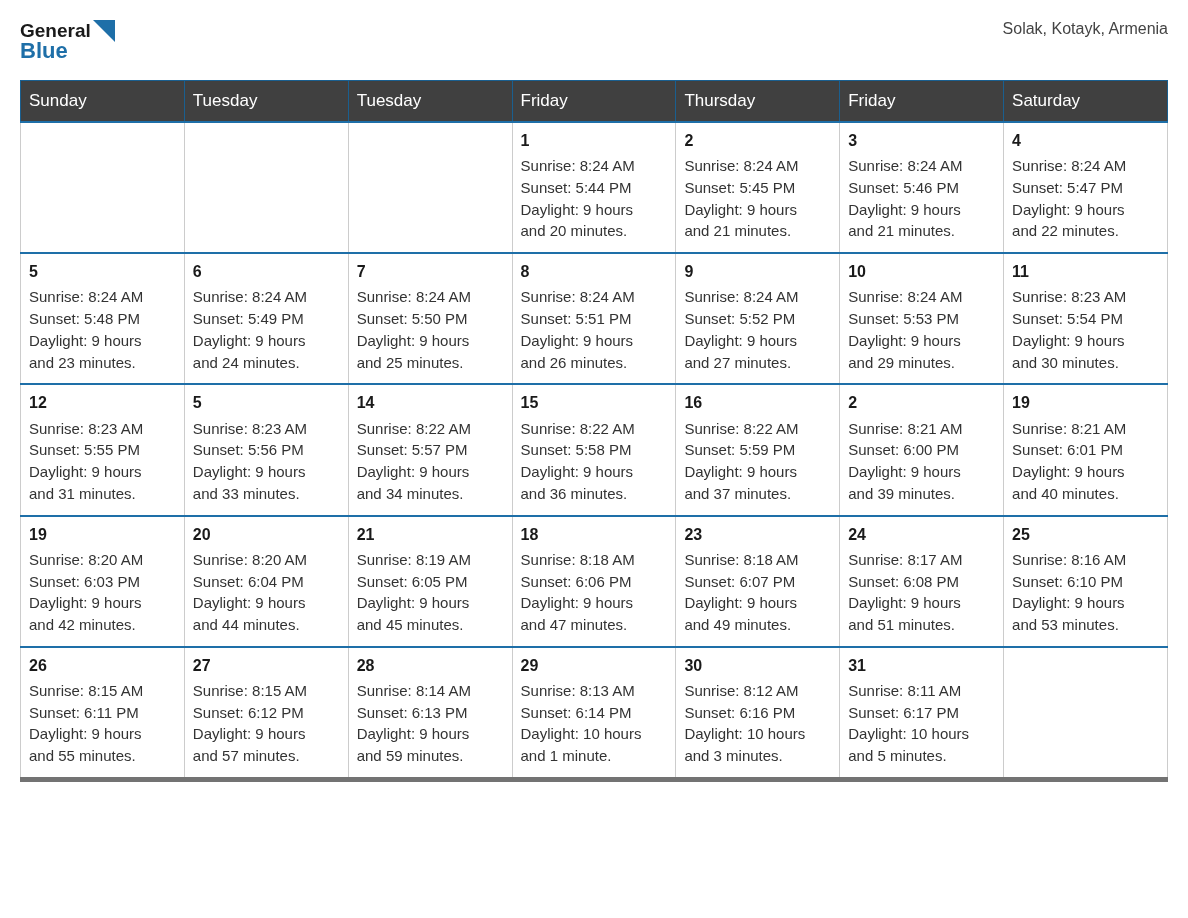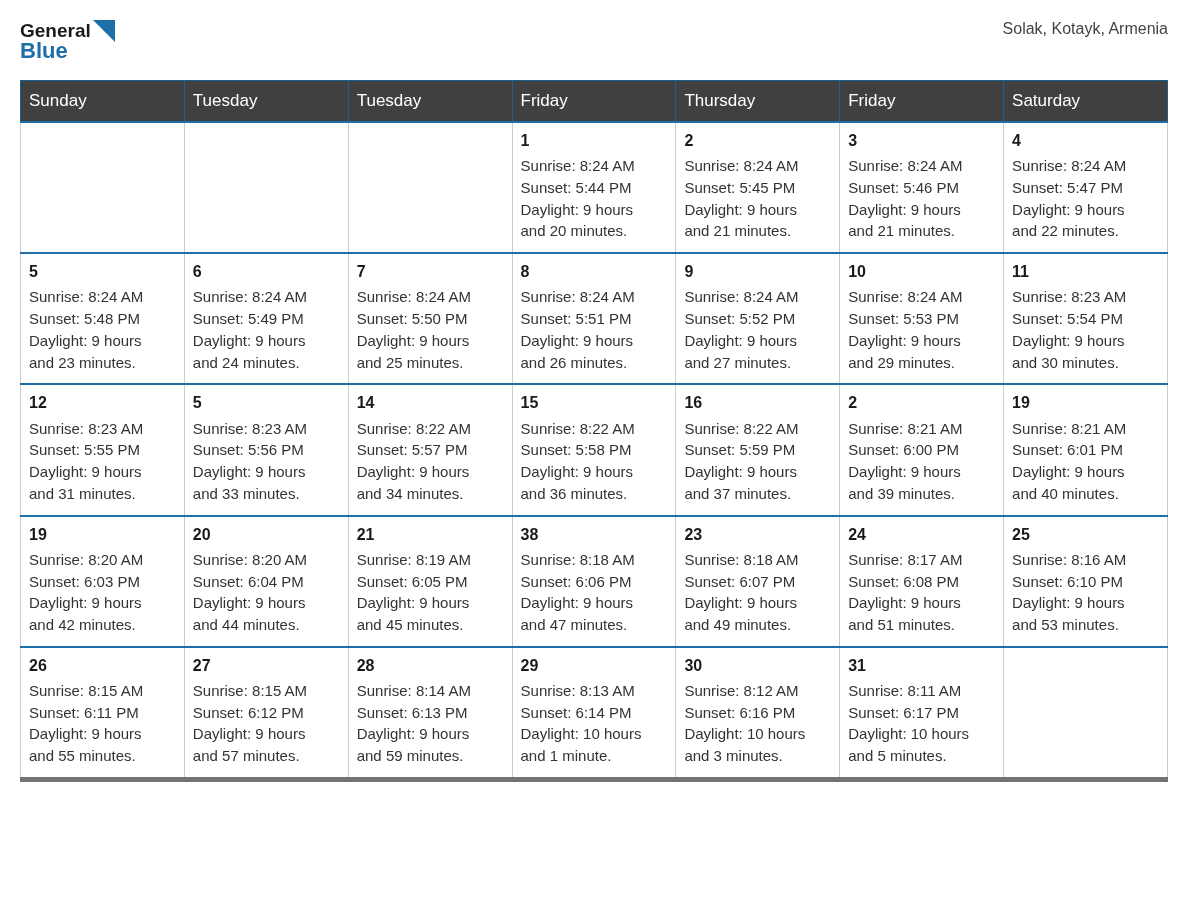--- a/index.html
+++ b/index.html
@@ -210,21 +210,21 @@
         </td>
         <td>
           <span class="day-number">20</span>
           <div class="day-info">Sunrise: 8:20 AM<br>Sunset: 6:04 PM<br>Daylight: 9 hours<br>and 44 minutes.</div>
         </td>
         <td>
           <span class="day-number">21</span>
           <div class="day-info">Sunrise: 8:19 AM<br>Sunset: 6:05 PM<br>Daylight: 9 hours<br>and 45 minutes.</div>
         </td>
         <td>
-          <span class="day-number">38</span>
+          <span class="day-number">18</span>
           <div class="day-info">Sunrise: 8:18 AM<br>Sunset: 6:06 PM<br>Daylight: 9 hours<br>and 47 minutes.</div>
         </td>
         <td>
           <span class="day-number">23</span>
           <div class="day-info">Sunrise: 8:18 AM<br>Sunset: 6:07 PM<br>Daylight: 9 hours<br>and 49 minutes.</div>
         </td>
         <td>
           <span class="day-number">24</span>
           <div class="day-info">Sunrise: 8:17 AM<br>Sunset: 6:08 PM<br>Daylight: 9 hours<br>and 51 minutes.</div>
         </td>

